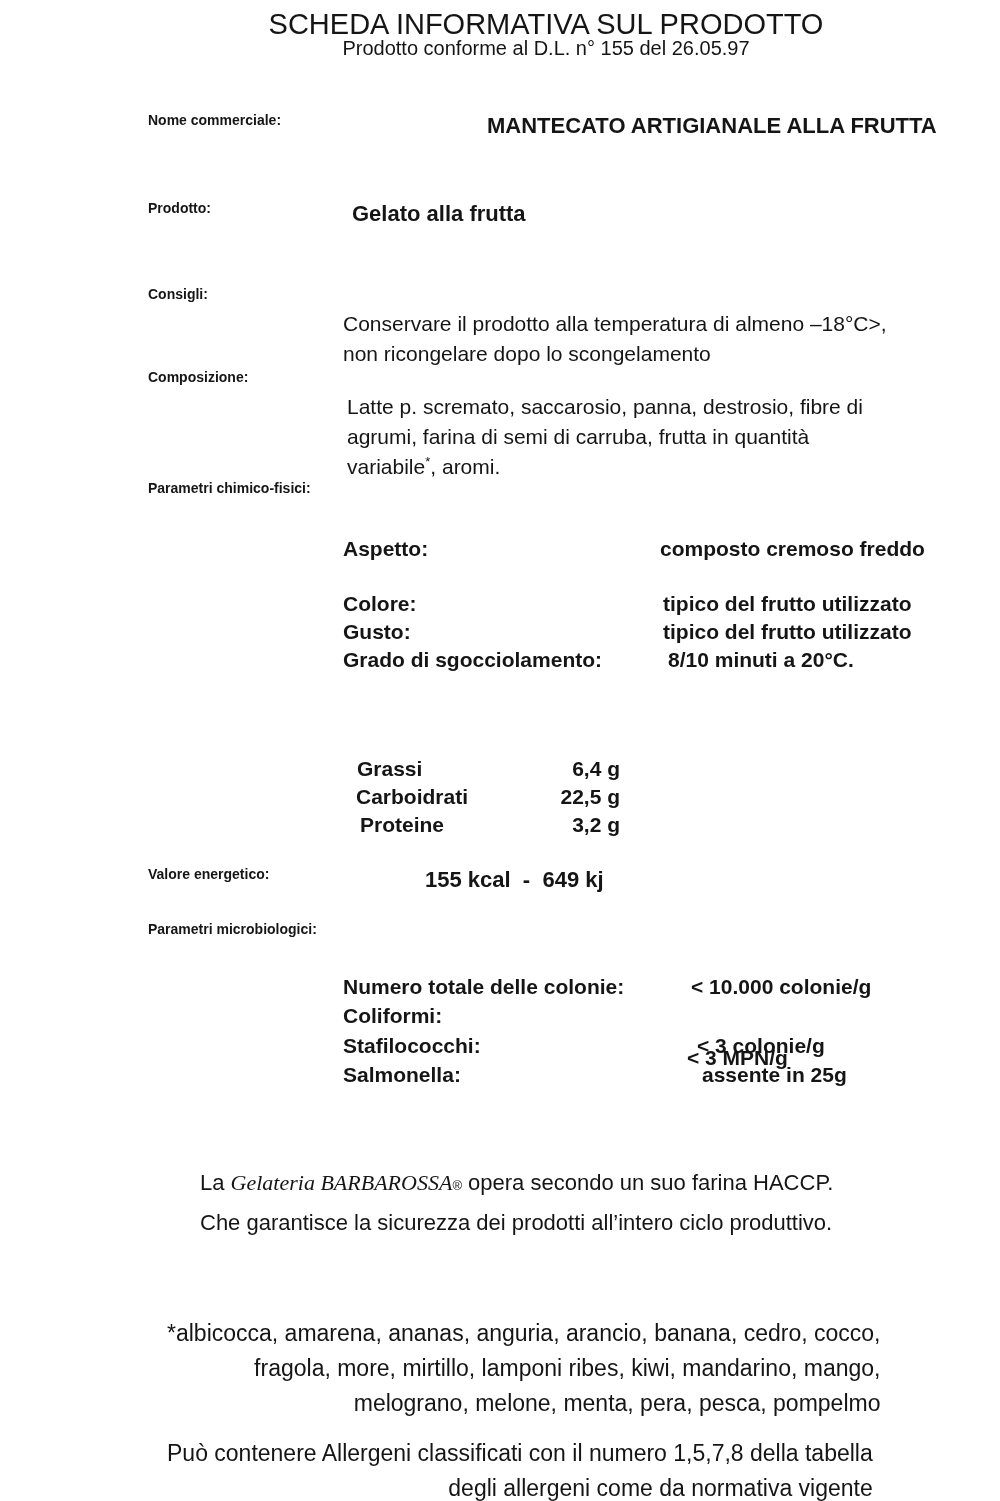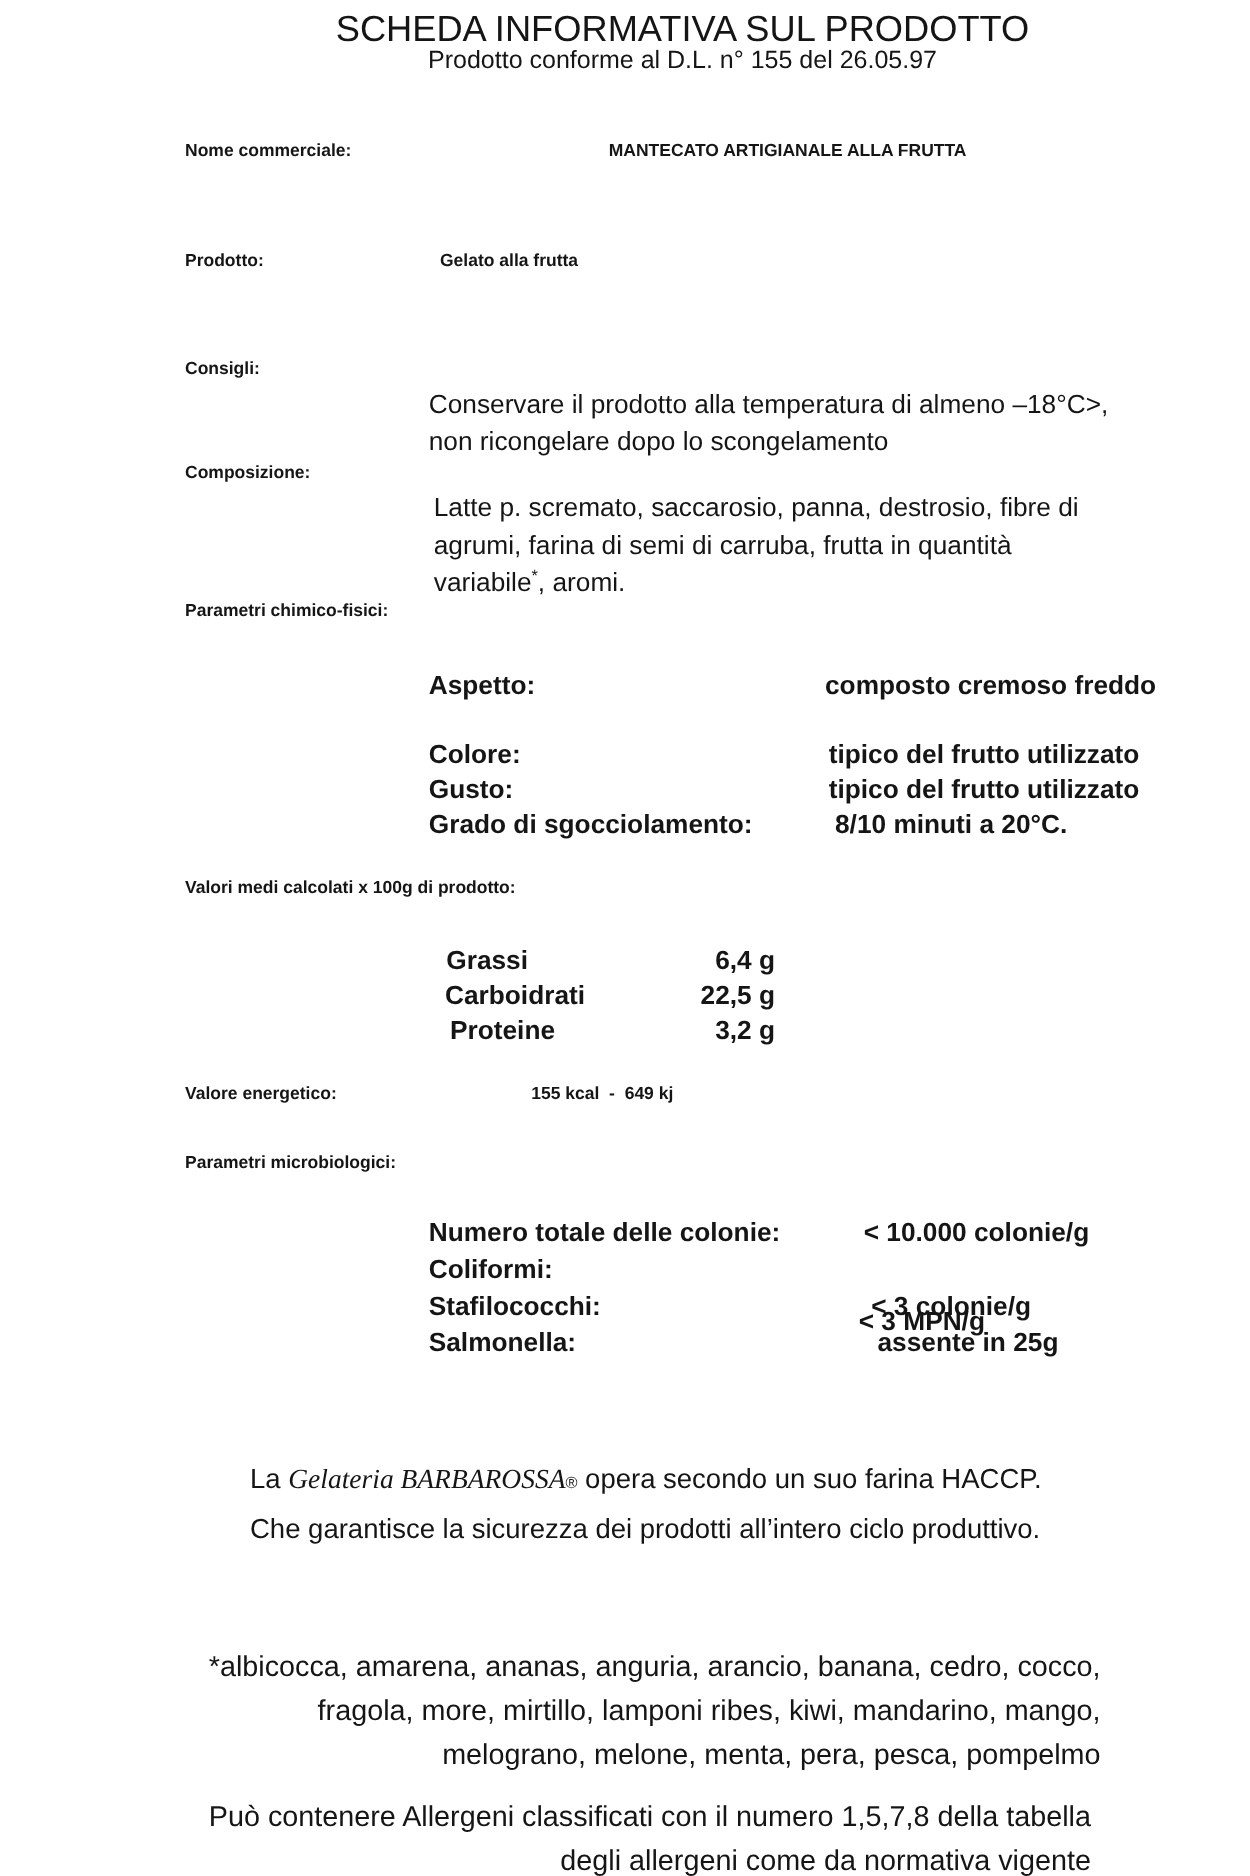--- a/index.html
+++ b/index.html
@@ -10,21 +10,21 @@
     color:#151515;
   }
   .page{position:relative;width:1000px;height:1501px;overflow:hidden;background:#fff;}
   .abs{position:absolute;white-space:nowrap;line-height:1.25;}
   .center{text-align:center;}
   .right{text-align:right;}
   .pre{white-space:pre;}
   .title{font-size:29px;font-weight:normal;letter-spacing:0px;}
   .subtitle{font-size:20px;}
   .lbl{font-size:14px;font-weight:bold;}
-  .val-b{font-size:14px;font-weight:bold;}
+  .val-b{font-size:22px;font-weight:bold;}
   .body-t{font-size:21px;}
   .body-lh{line-height:30px;margin-top:24px;}
   .rows-t{font-size:21px;font-weight:bold;}
   .foot-t{font-size:23px;line-height:35px;text-align:right;}
   .haccp-t{font-size:22px;line-height:37px;}
   .brand{font-family:"Liberation Serif","DejaVu Serif",serif;font-style:italic;font-weight:normal;}
   .reg{font-size:13px;vertical-align:baseline;}
   sup.ast{font-size:13px;vertical-align:super;line-height:0;}
 </style>
 </head>
@@ -61,21 +61,20 @@
 
   <div class="abs rows-t" style="top:591px;left:343px;">Colore:</div>
   <div class="abs rows-t" style="top:591px;left:663px;">tipico del frutto utilizzato</div>
 
   <div class="abs rows-t" style="top:619px;left:343px;">Gusto:</div>
   <div class="abs rows-t" style="top:619px;left:663px;">tipico del frutto utilizzato</div>
 
   <div class="abs rows-t" style="top:647px;left:343px;">Grado di sgocciolamento:</div>
   <div class="abs rows-t" style="top:647px;left:668px;">8/10 minuti a 20°C.</div>
 
-  <div class="abs lbl" style="top:701px;left:148px;">Valori medi calcolati x 100g di prodotto:</div>
 
   <div class="abs rows-t" style="top:756px;left:357px;">Grassi</div>
   <div class="abs rows-t right" style="top:756px;left:440px;width:180px;">6,4 g</div>
 
   <div class="abs rows-t" style="top:784px;left:356px;">Carboidrati</div>
   <div class="abs rows-t right" style="top:784px;left:440px;width:180px;">22,5 g</div>
 
   <div class="abs rows-t" style="top:812px;left:360px;">Proteine</div>
   <div class="abs rows-t right" style="top:812px;left:440px;width:180px;">3,2 g</div>
 

